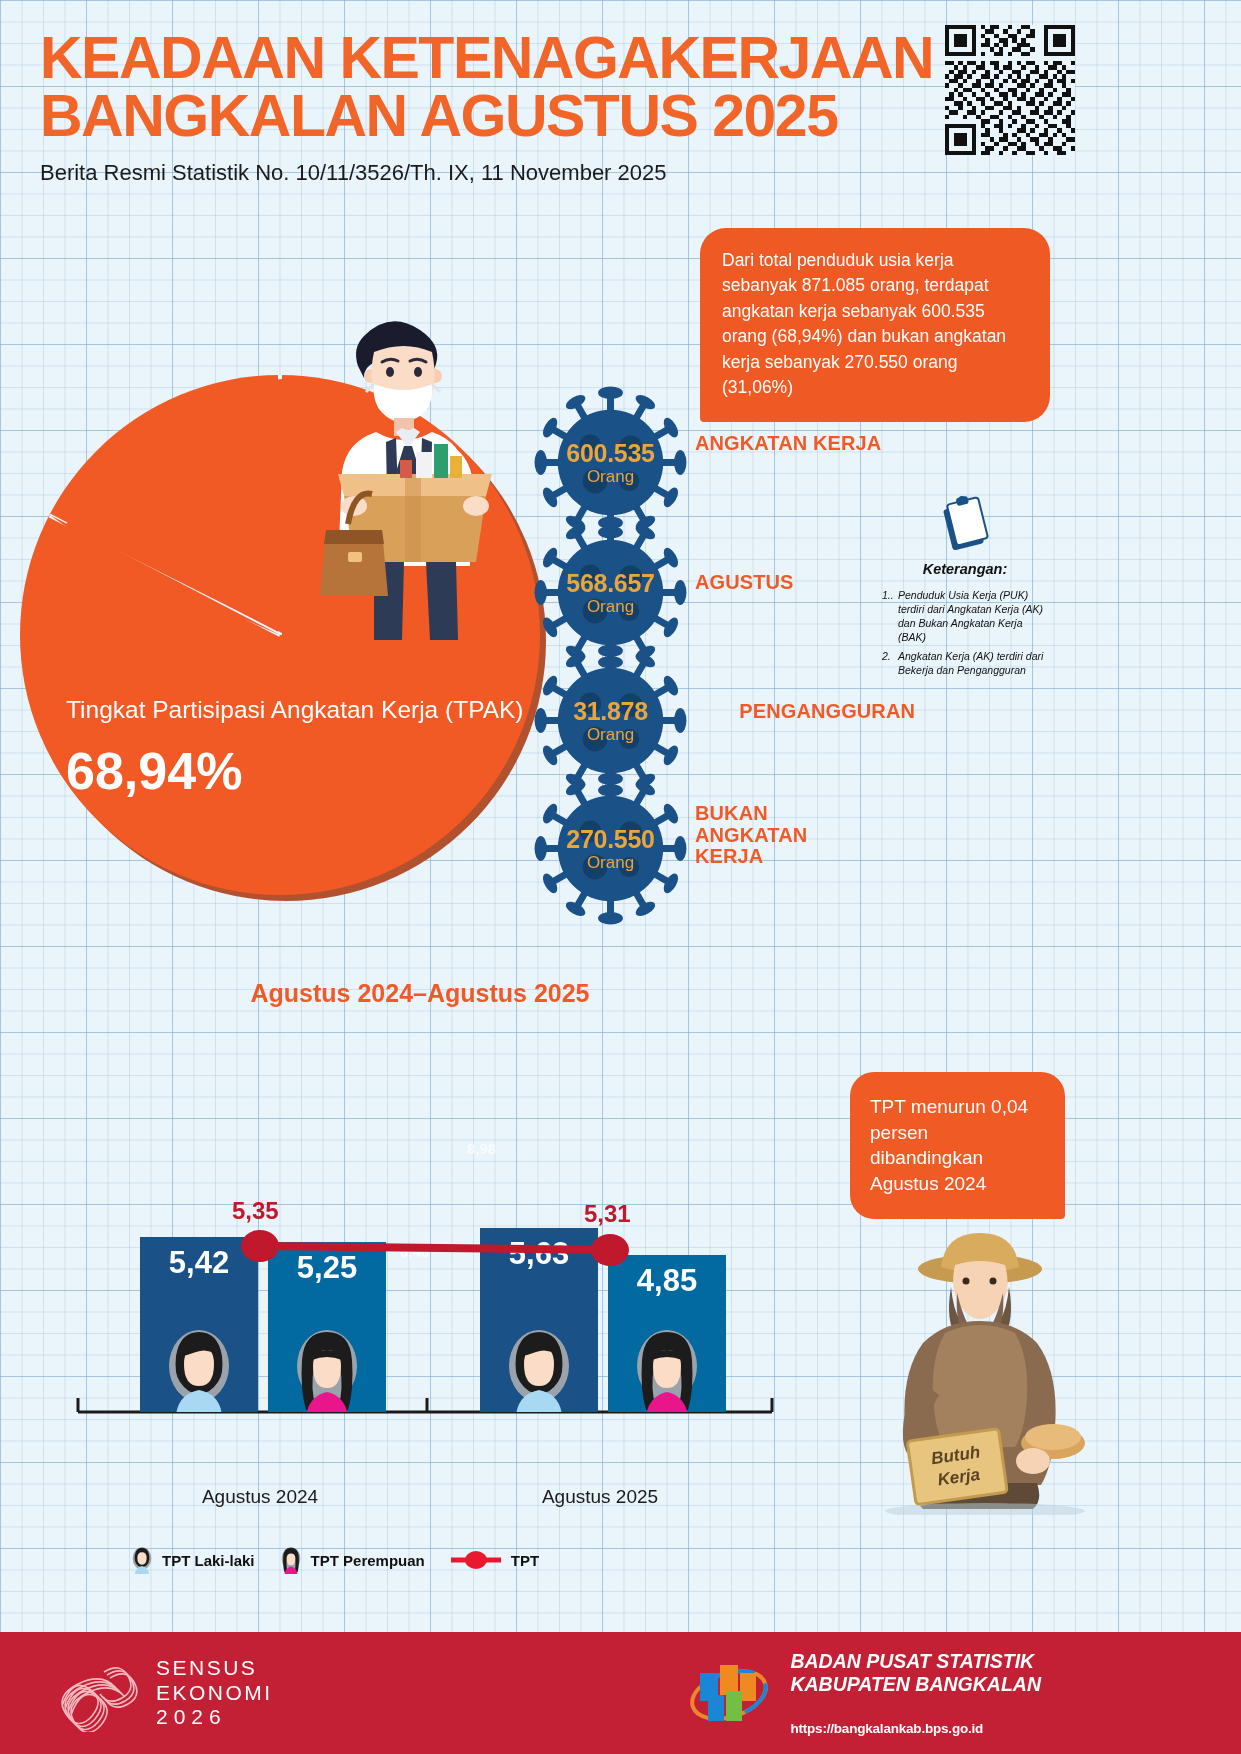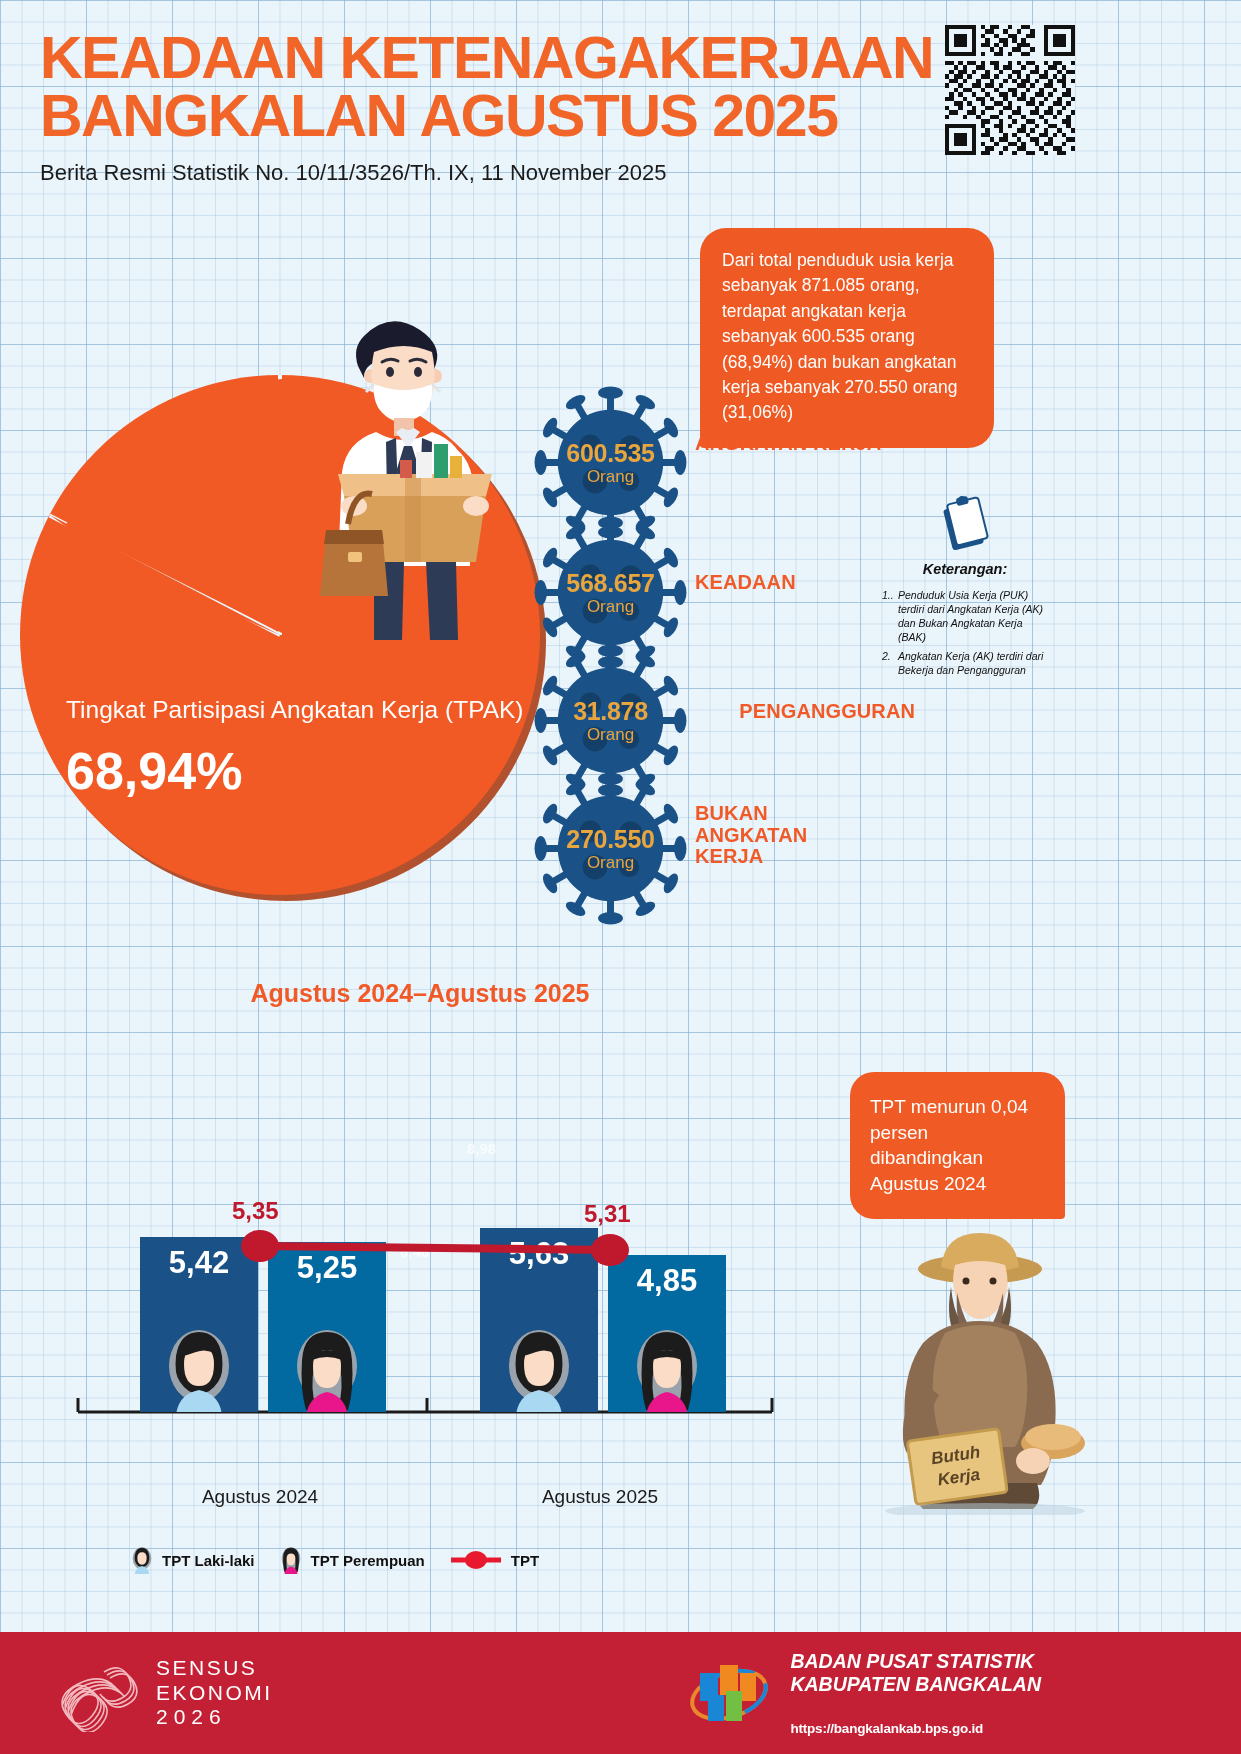--- a/index.html
+++ b/index.html
@@ -30,21 +30,21 @@
     color:#f26528; font-weight:bold; font-size:59px;
     letter-spacing:-1.5px; line-height:.98; white-space:nowrap;
   }
   #subtitle{ color:#1b1b1b; font-size:22px; margin-top:14px; }
 
   
   #qr{ left:945px; top:25px; width:130px; height:130px; }
 
   
   #callout-top{
-    left:700px; top:228px; width:294px;
+    left:700px; top:228px; width:350px;
     background:#ef5a24; color:#fff;
     border-radius:26px 26px 26px 4px;
     padding:20px 22px 22px 22px;
     font-size:17.5px; line-height:1.45;
   }
 
   
   #pie-wrap{ left:20px; top:375px; width:540px; height:545px; }
   #tpak-label{
     position:absolute; left:46px; top:320px; width:460px;
@@ -563,21 +563,21 @@
       </g>
       <g fill="#143f68">
         <circle cx="74" cy="78" r="14"></circle>
           <circle cx="126" cy="80" r="15"></circle>
         <circle cx="80" cy="124" r="16"></circle>
           <circle cx="124" cy="124" r="13"></circle>
       </g>
     </svg>
     <div class="virus-num">568.657</div>
     <div class="virus-sub">Orang</div>
-    <div class="virus-label" style="top:57px;">KEADAAN</div>
+    <div class="virus-label" style="top:57px;">AGUSTUS</div>
   </div>
 
   <div class="virus-row" style="top:258px; left:0px;">
     <svg class="virus" viewBox="0 0 200 200">
       <g fill="#1a5287">
         <g transform="rotate(0 100 100)">
             <path d="M100 34 v-22" stroke="#1a5287" stroke-width="9"></path>
             <ellipse cx="100" cy="10" rx="16" ry="8"></ellipse>
           </g>
         <g transform="rotate(30 100 100)">

